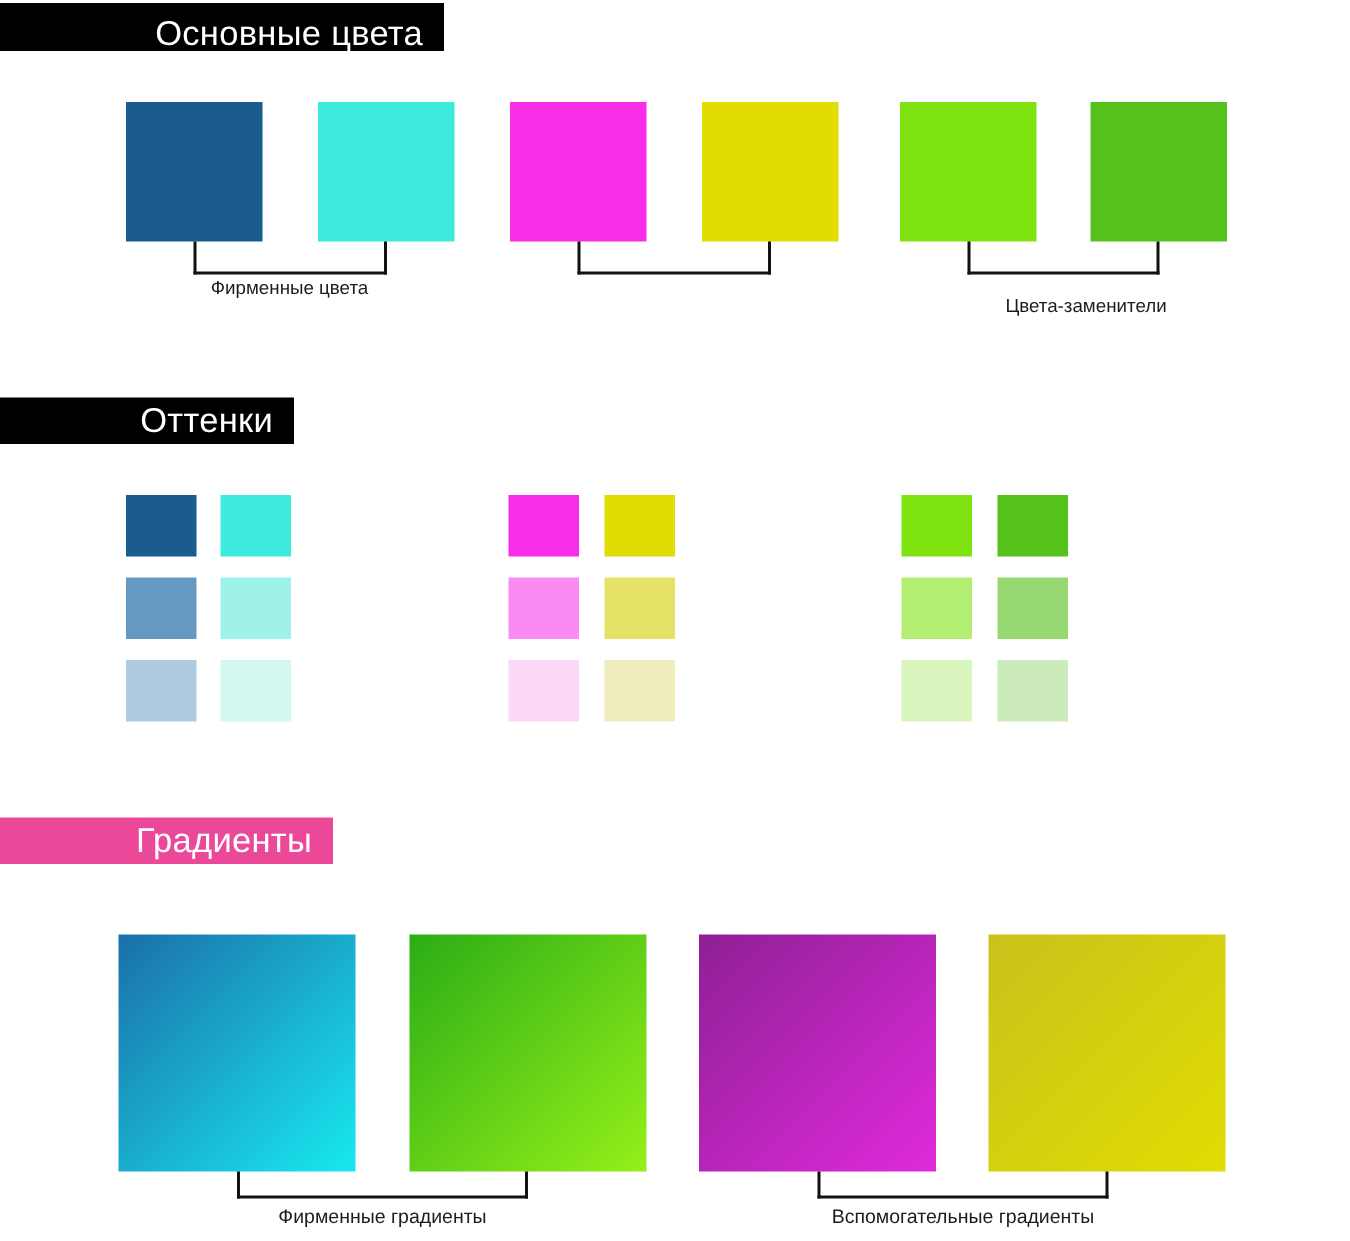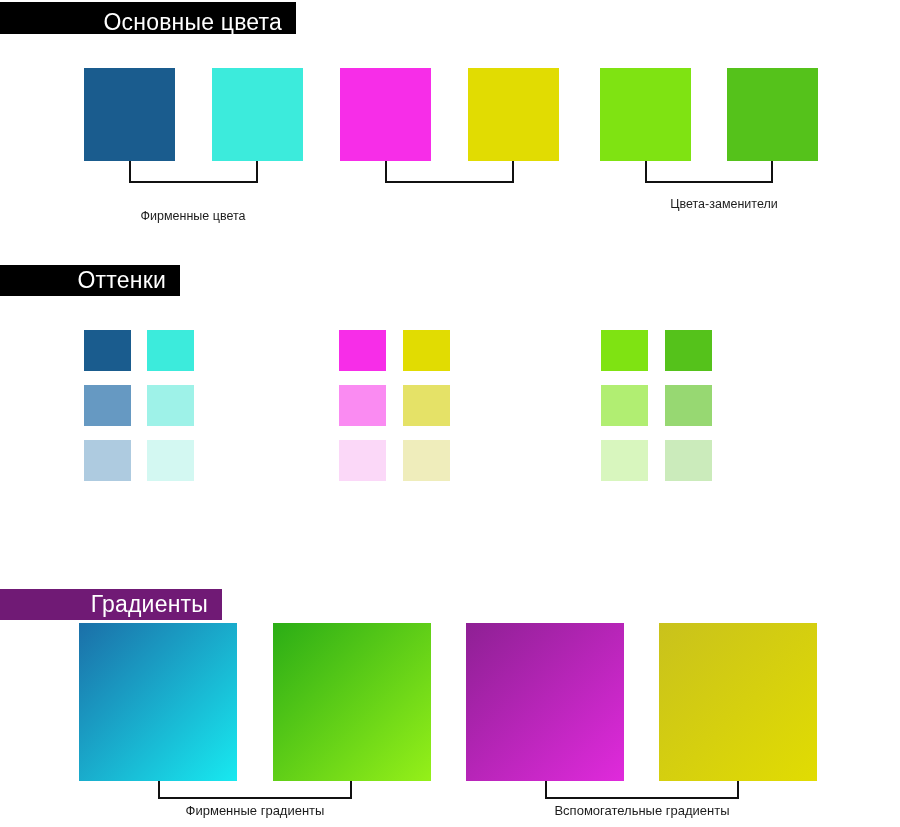--- a/index.html
+++ b/index.html
@@ -37,21 +37,21 @@
   .section-bar .section-title {
     color: #ffffff;
     font-size: 23px;
     font-weight: 400;
     letter-spacing: 0.2px;
     line-height: 1;
     white-space: nowrap;
   }
 
   #bar-main     { top: 2px;   width: 296px; height: 32px; align-items: flex-end; }
-  #bar-tints    { top: 265px; width: 180px; height: 31px; justify-content: flex-end; }
+  #bar-tints    { top: 265px; width: 196px; height: 31px; justify-content: flex-end; }
   #bar-gradients{ top: 545px; width: 222px; height: 31px; }
 
   
   .swatch {
     position: absolute;
     box-sizing: border-box;
   }
   .swatch-lg { width: 91px;  height: 93px; }
   .swatch-sm { width: 47px;  height: 41px; }
   .swatch-gr { width: 158px; height: 158px; }
@@ -82,21 +82,21 @@
 
 <div class="page">
 
   <div class="section-bar" id="bar-main" style="background: rgb(0, 0, 0);">
     <span class="section-title" style="color: rgb(255, 255, 255);">Основные цвета</span>
   </div>
 
   <div class="swatch swatch-lg" style="left: 84px; top: 68px; background: rgb(26, 92, 142);"></div>
   <div class="swatch swatch-lg" style="left: 212px; top: 68px; background: rgb(60, 235, 220);"></div>
   <div class="bracket" style="left: 129px; top: 161px; width: 129px; height: 22px; border-color: rgb(17, 17, 17);"></div>
-  <div class="caption" style="left:93px; top:208px; width:200px;">Фирменные цвета</div>
+  <div class="caption" style="left:93px; top:184px; width:200px;">Фирменные цвета</div>
 
   <div class="swatch swatch-lg" style="left: 340px; top: 68px; background: rgb(247, 45, 232);"></div>
   <div class="swatch swatch-lg" style="left: 468px; top: 68px; background: rgb(225, 220, 2);"></div>
   <div class="bracket" style="left: 385px; top: 161px; width: 129px; height: 22px; border-color: rgb(17, 17, 17);"></div>
 
   <div class="swatch swatch-lg" style="left: 600px; top: 68px; background: rgb(127, 227, 18);"></div>
   <div class="swatch swatch-lg" style="left: 727px; top: 68px; background: rgb(85, 194, 27);"></div>
   <div class="bracket" style="left: 645px; top: 161px; width: 128px; height: 22px; border-color: rgb(17, 17, 17);"></div>
   <div class="caption" style="left:624px; top:196px; width:200px;">Цвета-заменители</div>
 
@@ -121,21 +121,21 @@
   <div class="swatch swatch-sm" style="left: 403px; top: 440px; background: rgb(239, 237, 187);"></div>
 
   <div class="swatch swatch-sm" style="left: 601px; top: 330px; background: rgb(127, 227, 18);"></div>
   <div class="swatch swatch-sm" style="left: 601px; top: 385px; background: rgb(177, 238, 114);"></div>
   <div class="swatch swatch-sm" style="left: 601px; top: 440px; background: rgb(216, 246, 190);"></div>
 
   <div class="swatch swatch-sm" style="left: 665px; top: 330px; background: rgb(85, 194, 27);"></div>
   <div class="swatch swatch-sm" style="left: 665px; top: 385px; background: rgb(151, 216, 114);"></div>
   <div class="swatch swatch-sm" style="left: 665px; top: 440px; background: rgb(203, 235, 187);"></div>
 
-  <div class="section-bar" id="bar-gradients" style="background: #701a75; margin-top: 44px;">
+  <div class="section-bar" id="bar-gradients" style="background: #ec4899;">
     <span class="section-title" style="color: rgb(255, 255, 255);">Градиенты</span>
   </div>
 
   <div class="swatch swatch-gr" style="left: 79px; top: 623px; background: linear-gradient(135deg, rgb(27, 111, 168) 0%, rgb(24, 233, 240) 100%);"></div>
   <div class="swatch swatch-gr" style="left: 273px; top: 623px; background: linear-gradient(135deg, rgb(43, 173, 22) 0%, rgb(149, 240, 25) 100%);"></div>
   <div class="swatch swatch-gr" style="left: 466px; top: 623px; background: linear-gradient(135deg, rgb(142, 32, 148) 0%, rgb(224, 42, 220) 100%);"></div>
   <div class="swatch swatch-gr" style="left: 659px; top: 623px; background: linear-gradient(135deg, rgb(201, 194, 28) 0%, rgb(225, 220, 2) 100%);"></div>
 
   <div class="bracket" style="left: 158px; top: 781px; width: 194px; height: 18px; border-color: rgb(17, 17, 17);"></div>
   <div class="caption caption-wide" style="left:155px; top:802px; width:200px;">Фирменные градиенты</div>

